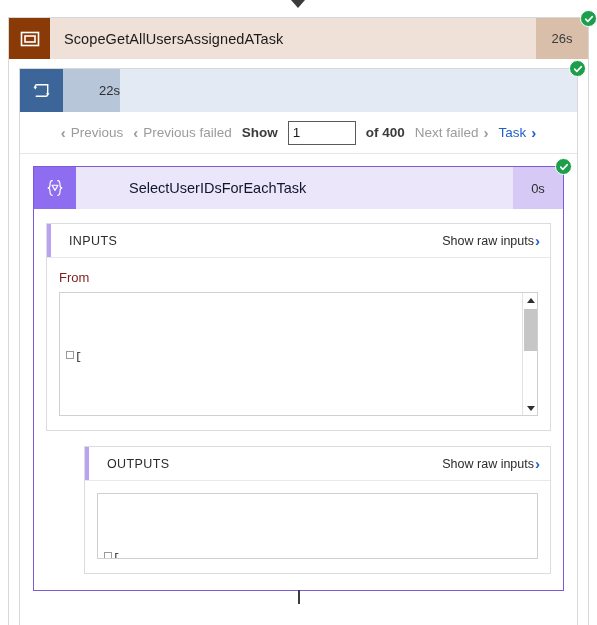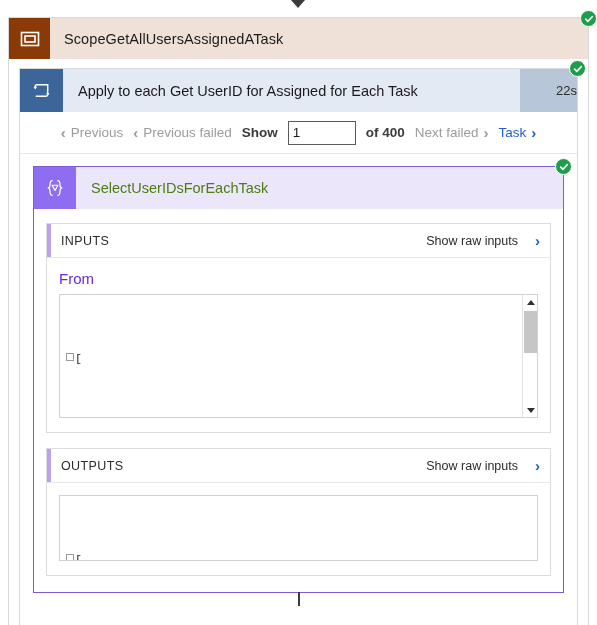--- a/index.html
+++ b/index.html
@@ -204,79 +204,80 @@
     justify-content: center;
     color: #ffffff;
     font-size: 16px;
   }
   .action-title {
     flex: 1 1 auto;
     display: flex;
     align-items: center;
     padding-left: 15px;
     font-size: 14.5px;
-    color: #4d7c0f;
+    color: #0f172a;
     white-space: nowrap;
     overflow: hidden;
+    margin-left: 38px;
   }
   .action-duration {
     flex: 0 0 50px;
     background: #d6c9f5;
     display: flex;
     align-items: center;
     justify-content: center;
     font-size: 13px;
     color: #2d2d2d;
   }
 
   .action-body { padding: 14px 12px 16px 12px; }
 
   
   .io-section {
     border: 1px solid #dcdcdc;
     background: #ffffff;
     margin-bottom: 15px;
   }
-  .io-section:last-child { margin-bottom: 0; }
+  .io-section:last-child { margin-bottom: 0; margin-left: 38px; }
   .io-head {
     position: relative;
     height: 34px;
     display: flex;
     align-items: center;
     border-bottom: 1px solid #e8e8e8;
-    padding-left: 14px;
+    padding-left: 22px;
     padding-right: 10px;
   }
   .io-accent {
     position: absolute;
     left: 0; top: 0; bottom: 0;
     width: 4px;
     background: #b9a2f0;
   }
   .io-label {
     font-size: 12.5px;
     color: #2b2b2b;
     letter-spacing: .4px;
     flex: 1 1 auto;
   }
   .io-raw-link {
     display: inline-flex;
     align-items: flex-end;
-    gap: 17px;
+    gap: 1px;
     font-size: 12.5px;
     color: #2b2b2b;
     cursor: pointer;
     white-space: nowrap;
   }
   .io-raw-link .chev { color: #1f5fd0; font-size: 15px; font-weight: 700; line-height: 1; }
 
   .io-content { padding: 12px 12px 14px 12px; }
   .field-label {
-    font-size: 15px;
-    color: #6d28d9;
+    font-size: 13px;
+    color: #7f1d1d;
     margin-bottom: 7px;
   }
 
   
   .code-box {
     position: relative;
     border: 1px solid #d0d0d0;
     background: #ffffff;
     font-family: "Liberation Mono", monospace;
     font-size: 11.5px;
@@ -366,20 +367,21 @@
     </div>
 
     <div class="scope-header">
       <div class="scope-icon-tile">
         <svg width="20" height="20" viewBox="0 0 20 20" aria-hidden="true">
           <rect x="1.5" y="3.5" width="17" height="13" fill="none" stroke="#ffffff" stroke-width="1.6"></rect>
           <rect x="5" y="7" width="10" height="6" fill="none" stroke="#ffffff" stroke-width="1.6"></rect>
         </svg>
       </div>
       <div class="scope-title">ScopeGetAllUsersAssignedATask</div>
+      <div class="scope-duration">26s</div>
     </div>
 
     <div class="scope-body">
 
       <div class="loop-card">
 
         <div class="check-badge" style="right:-9px; top:-9px;">
           <svg width="10" height="10" viewBox="0 0 12 12" aria-hidden="true">
             <path d="M2 6.2 L4.6 8.8 L10 3.2" fill="none" stroke="#ffffff" stroke-width="1.9" stroke-linecap="round" stroke-linejoin="round"></path>
           </svg>
@@ -387,21 +389,20 @@
 
         <div class="loop-header">
           <div class="loop-icon-tile">
             <svg width="21" height="21" viewBox="0 0 22 22" aria-hidden="true">
               <path d="M4.5 9 V6.5 A1.6 1.6 0 0 1 6.1 5 H17.5" fill="none" stroke="#ffffff" stroke-width="1.5" stroke-linecap="round"></path>
               <path d="M17.5 5 V15.5 A1.6 1.6 0 0 1 15.9 17 H5.5" fill="none" stroke="#ffffff" stroke-width="1.5" stroke-linecap="round"></path>
               <path d="M4.5 5.4 L2.6 8.2 L6.4 8.2 Z" fill="#ffffff"></path>
               <path d="M17.5 16.6 L19.4 13.8 L15.6 13.8 Z" fill="#ffffff"></path>
             </svg>
           </div>
-          <div class="loop-title">Apply to each Get UserID for Assigned for Each Task</div>
           <div class="loop-duration">22s</div>
         </div>
 
         <div class="pager">
           <span class="pager-btn disabled">
             <span class="chev">‹</span>
             <span>Previous</span>
           </span>
 
           <span class="pager-btn disabled">
@@ -437,20 +438,21 @@
 
             <div class="action-header">
               <div class="action-icon-tile">
                 <svg width="22" height="22" viewBox="0 0 24 24" aria-hidden="true">
                   <path d="M9 4 C6.5 4 6.5 7 6.5 9 C6.5 11 5 12 4 12 C5 12 6.5 13 6.5 15 C6.5 17 6.5 20 9 20" fill="none" stroke="#ffffff" stroke-width="1.3" stroke-linecap="round"></path>
                   <path d="M15 4 C17.5 4 17.5 7 17.5 9 C17.5 11 19 12 20 12 C19 12 17.5 13 17.5 15 C17.5 17 17.5 20 15 20" fill="none" stroke="#ffffff" stroke-width="1.3" stroke-linecap="round"></path>
                   <path d="M8.8 9 H15.2 L12 14.6 Z" fill="none" stroke="#ffffff" stroke-width="1.3" stroke-linejoin="round"></path>
                 </svg>
               </div>
               <div class="action-title">SelectUserIDsForEachTask</div>
+              <div class="action-duration">0s</div>
             </div>
 
             <div class="action-body">
 
               <div class="io-section">
                 <div class="io-head">
                   <span class="io-accent"></span>
                   <span class="io-label">INPUTS</span>
                   <span class="io-raw-link">
                     <span>Show raw inputs</span>

